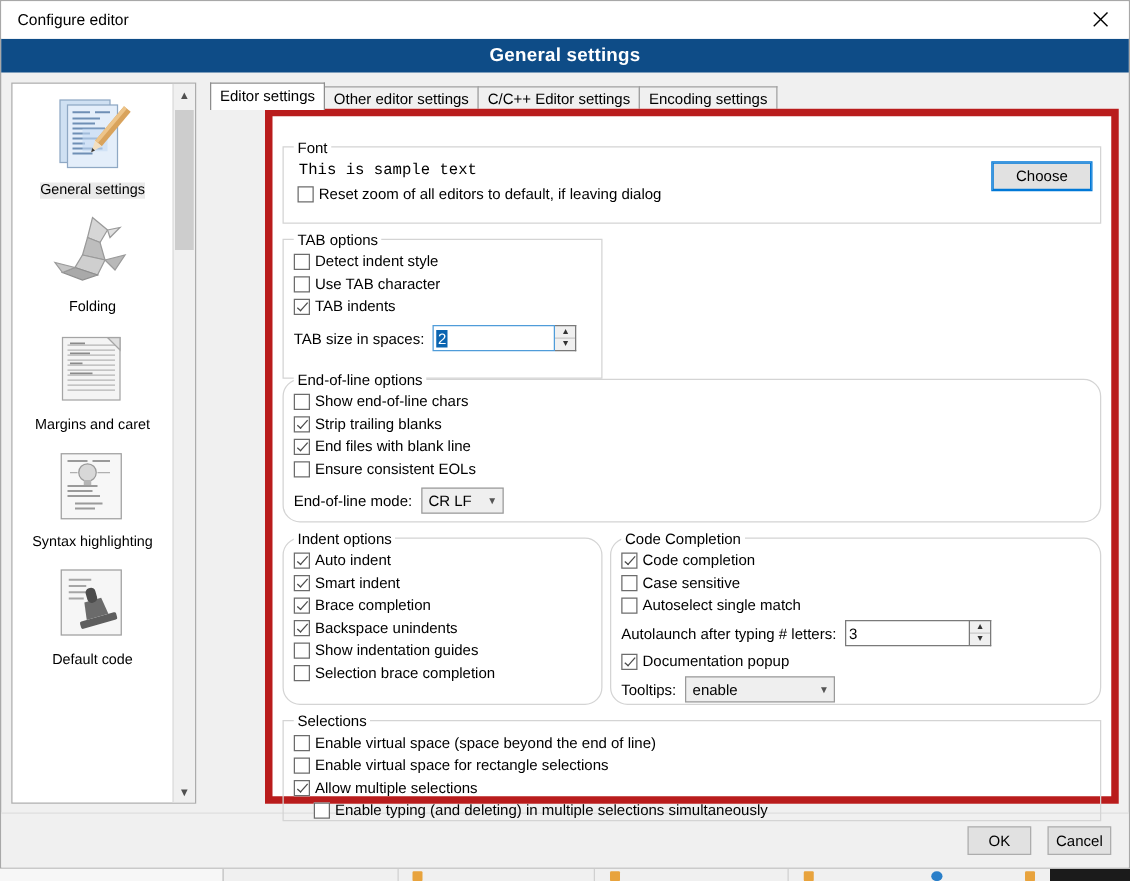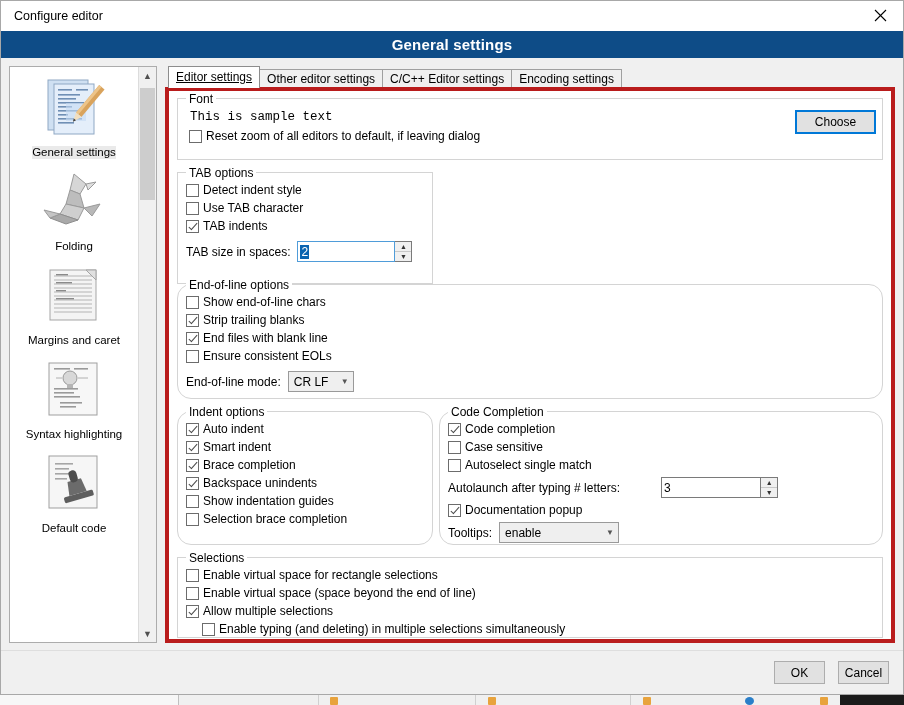--- a/index.html
+++ b/index.html
@@ -154,31 +154,31 @@
     cursor: default;
     color: #000;
   }
   .tab.active {
     background: #ffffff;
     height: 22px;
     line-height: 21px;
     position: relative;
     z-index: 3;
     border-color: #8d8d8d;
-    text-decoration: underline;
   }
   #tabpage {
     flex: 1;
     background: #ffffff;
-    border: 4px solid #b91c1c;
-    box-sizing: border-box;
-    padding: 7px 8px 0 8px;
+    border: 6px solid #b91c1c;
+    box-sizing: border-box;
+    padding: 24px 8px 0 8px;
     position: relative;
     min-height: 0;
     margin-top: -1px;
+    margin-left: 47px;
   }
 
   
   .group {
     border: 1px solid #d4d4d4;
     position: relative;
     box-sizing: border-box;
     padding: 10px 8px 6px 8px;
   }
   .group > .legend {
@@ -614,21 +614,21 @@
               <span class="lbl">Code completion</span>
             </div>
             <div class="cb">
               <span class="box"></span>
               <span class="lbl">Case sensitive</span>
             </div>
             <div class="cb">
               <span class="box"></span>
               <span class="lbl">Autoselect single match</span>
             </div>
-            <div class="field-row" style="margin-top:4px;gap:34px;">
+            <div class="field-row" style="margin-top:4px;">
               <span class="flbl">Autolaunch after typing # letters:</span>
               <div class="spin">
                 <input type="text" style="width: 100px;" value="3">
                 <div class="btns">
                   <div>▲</div>
                   <div>▼</div>
                 </div>
               </div>
             </div>
             <div class="cb checked" style="margin-top:5px;">
@@ -642,25 +642,25 @@
                 <span class="arrow">▼</span>
               </div>
             </div>
           </div>
         </div>
 
         <div class="group" style="margin-top:12px;height:81px;">
           <span class="legend">Selections</span>
           <div class="cb">
             <span class="box"></span>
-            <span class="lbl">Enable virtual space for rectangle selections</span>
+            <span class="lbl">Enable virtual space (space beyond the end of line)</span>
           </div>
           <div class="cb">
             <span class="box"></span>
-            <span class="lbl">Enable virtual space (space beyond the end of line)</span>
+            <span class="lbl">Enable virtual space for rectangle selections</span>
           </div>
           <div class="cb checked">
             <span class="box"></span>
             <span class="lbl">Allow multiple selections</span>
           </div>
           <div class="cb indented">
             <span class="box"></span>
             <span class="lbl">Enable typing (and deleting) in multiple selections simultaneously</span>
           </div>
         </div>

